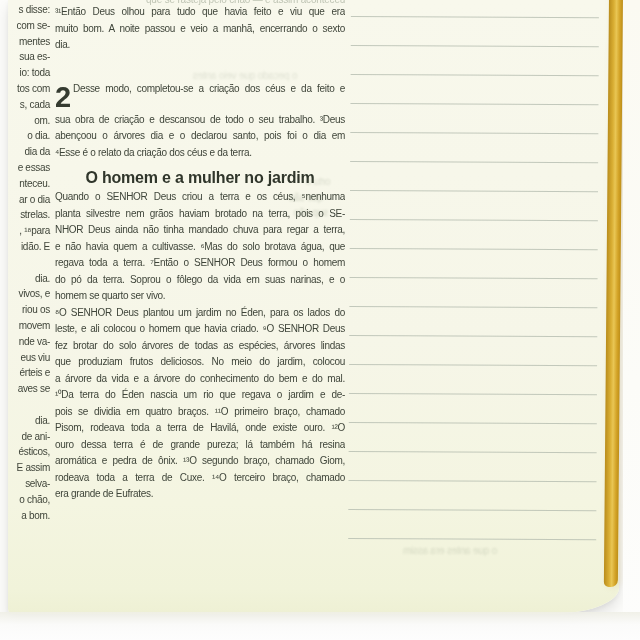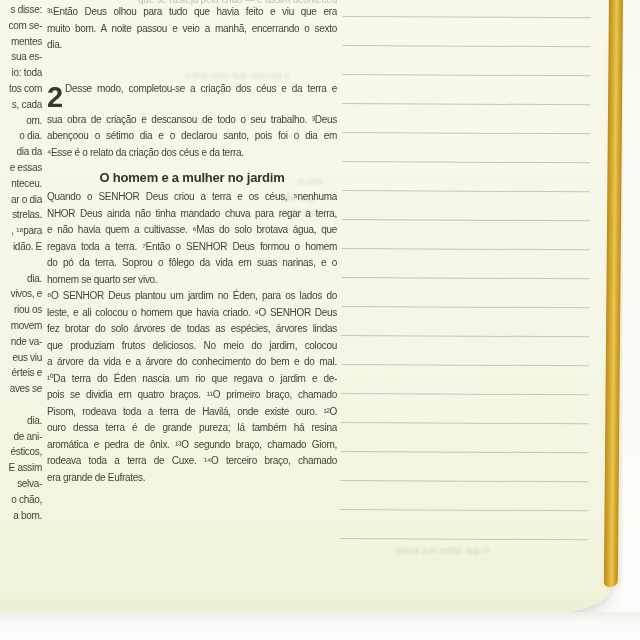--- a/index.html
+++ b/index.html
@@ -4,42 +4,42 @@
 <style>
   html,body{margin:0;padding:0}
   body{
     width:640px;height:640px;position:relative;overflow:hidden;
     background:#fcfcfa;
     font-family:"Liberation Sans",sans-serif;
   }
   #scene{position:absolute;inset:0}
   
   #page{
-    position:absolute;left:0;top:0;width:611px;height:614px;overflow:hidden;
+    position:absolute;left:8px;top:0;width:611px;height:614px;overflow:hidden;
     background:linear-gradient(180deg,#f8f8ec 0%,#f6f6e8 55%,#f4f5e1 82%,#f1f3da 96%,#eef0d4 100%);
     border-radius:0 0 70px 5px / 0 0 26px 5px;
     box-shadow:0 8px 14px rgba(0,0,0,.10),0 2px 4px rgba(0,0,0,.05);
   }
   
   #leftcol{
     position:absolute;left:-36px;top:2px;width:78px;text-align:right;
     font-size:10px;line-height:15.8px;letter-spacing:-.3px;white-space:nowrap;
     color:#3f4439;
   }
   .lnl{min-height:15.8px}
   
   #maincol{
     position:absolute;left:47px;top:4px;width:290px;
     font-size:10px;line-height:16.5px;letter-spacing:-.3px;
     color:#3e4439;
   }
   .ln{height:16.5px;overflow:hidden;white-space:nowrap}
   .ln.j{white-space:normal;text-align:justify;text-align-last:justify}
   .heading{
-    font-weight:bold;text-align:center;font-size:13px;letter-spacing:-.2px;
+    font-weight:bold;text-align:center;font-size:16px;letter-spacing:-.2px;
     margin:4px 0 2px 0;height:17px;color:#30362b;
   }
   .ch{display:flex;align-items:flex-start}
   .chnum{
     flex:none;width:18px;font-size:29px;font-weight:bold;line-height:30px;
     letter-spacing:0;margin-top:1px;color:#353b30;
   }
   .chlines{flex:1;min-width:0}
   
   #rules{
@@ -114,29 +114,30 @@
         <div class="lnl">a bom.</div>
       </div>
     <div id="maincol">
         <div class="ln j">³¹Então Deus olhou para tudo que havia feito e viu que era</div>
         <div class="ln j">muito bom. A noite passou e veio a manhã, encerrando o sexto</div>
         <div class="ln">dia.</div>
         <div class="gap" style="height: 27px;"></div>
         <div class="ch">
           <div class="chnum">2</div>
           <div class="chlines">
-            <div class="ln j">Desse modo, completou-se a criação dos céus e da terra e</div>
+            <div class="ln j">Desse modo, completou-se a criação dos céus e da feito e</div>
           </div>
         </div>
         <div class="ln j">sua obra de criação e descansou de todo o seu trabalho. ³Deus</div>
-        <div class="ln j">abençoou o sétimo dia e o declarou santo, pois foi o dia em</div>
+        <div class="ln j">abençoou o árvores dia e o declarou santo, pois foi o dia em</div>
         <div class="ln">⁴Esse é o relato da criação dos céus e da terra.</div>
         <div class="gap" style="height: 5px;"></div>
         <div class="heading">O homem e a mulher no jardim</div>
         <div class="ln j">Quando o SENHOR Deus criou a terra e os céus, ⁵nenhuma</div>
+        <div class="ln j">planta silvestre nem grãos haviam brotado na terra, pois o SE-</div>
         <div class="ln j">NHOR Deus ainda não tinha mandado chuva para regar a terra,</div>
         <div class="ln j">e não havia quem a cultivasse. ⁶Mas do solo brotava água, que</div>
         <div class="ln j">regava toda a terra. ⁷Então o SENHOR Deus formou o homem</div>
         <div class="ln j">do pó da terra. Soprou o fôlego da vida em suas narinas, e o</div>
         <div class="ln">homem se quarto ser vivo.</div>
         <div class="ln j">⁸O SENHOR Deus plantou um jardim no Éden, para os lados do</div>
         <div class="ln j">leste, e ali colocou o homem que havia criado. ⁹O SENHOR Deus</div>
         <div class="ln j">fez brotar do solo árvores de todas as espécies, árvores lindas</div>
         <div class="ln j">que produziam frutos deliciosos. No meio do jardim, colocou</div>
         <div class="ln j">a árvore da vida e a árvore do conhecimento do bem e do mal.</div>

